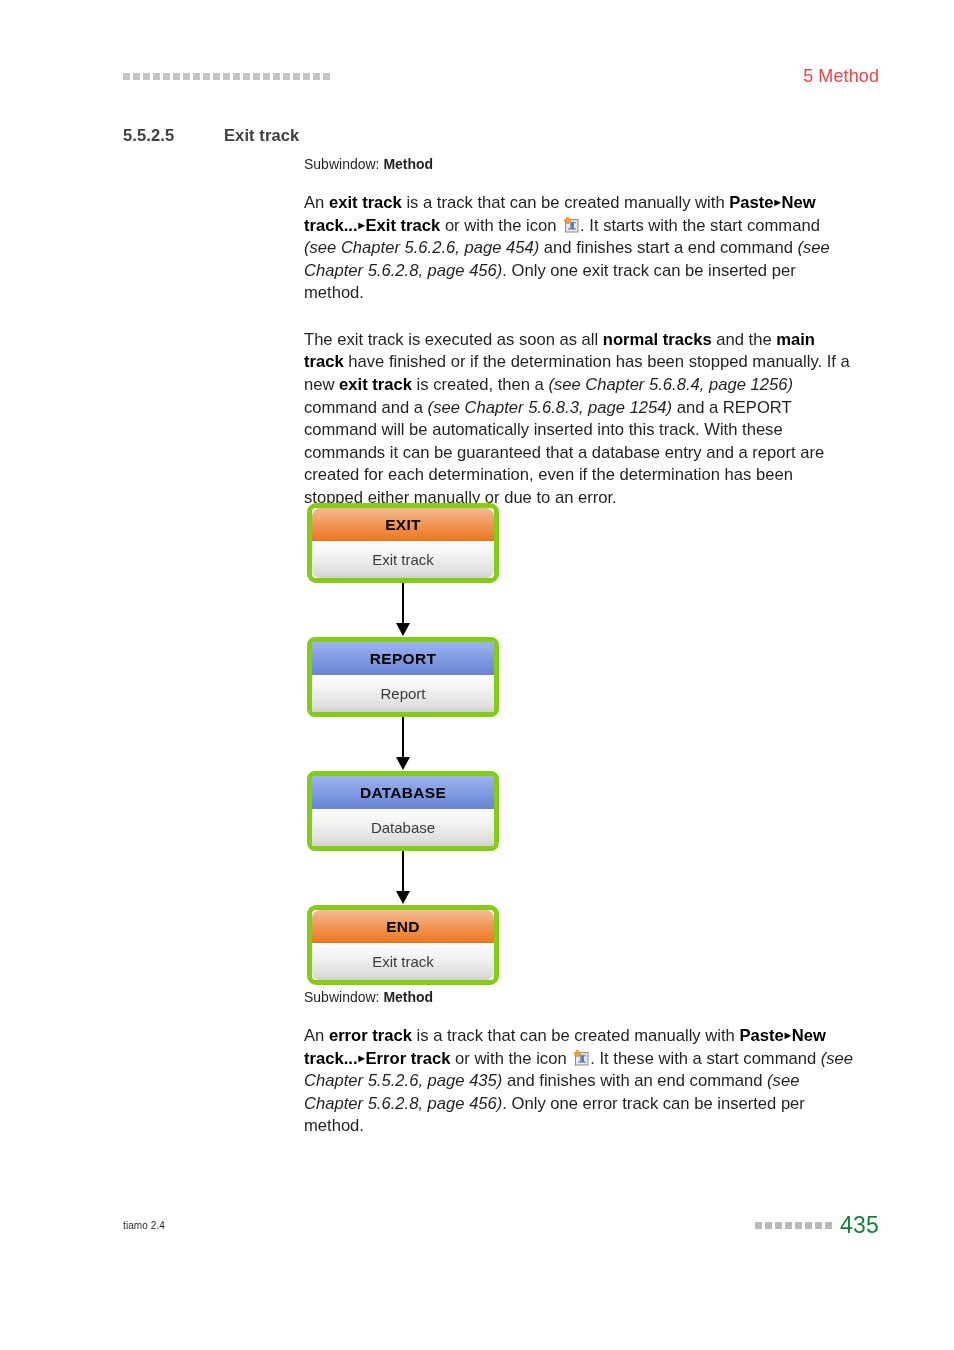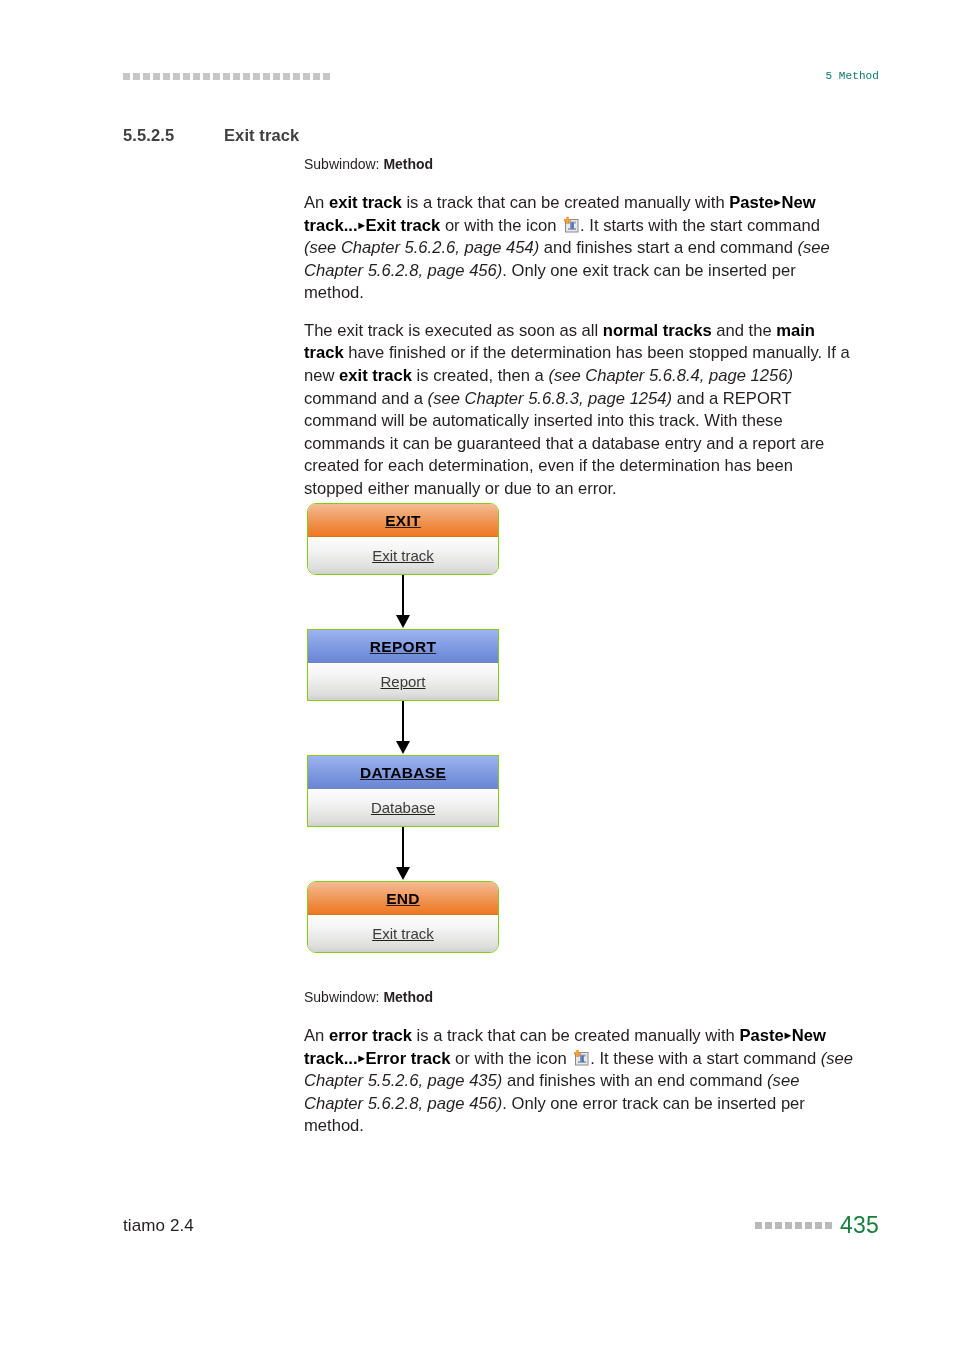--- a/index.html
+++ b/index.html
@@ -39,25 +39,24 @@
     gap: 3px;
     align-items: center;
   }
   .blockrule i {
     display: block;
     width: 7px;
     height: 7px;
     background: #c6c6c6;
   }
   .runhead-title {
-    font-size: 11px;
-    color: #0f766e;
+    font-size: 18px;
+    color: #ef4444;
     letter-spacing: .1px;
     white-space: nowrap;
-    font-family: Liberation Mono, monospace;
   }
 
   
   .section-head {
     position: absolute;
     left: 123px;
     width: 760px;
     display: flex;
     font-weight: bold;
     font-size: 16.5px;
@@ -80,21 +79,21 @@
   }
   .subwindow b { font-weight: bold; }
 
   p.body {
     margin: 0;
     font-size: 16.6px;
     line-height: 22.6px;
     color: #231f20;
     text-align: left;
   }
-  p.body + p.body { margin-top: 15px; }
+  p.body + p.body { margin-top: 24px; }
   p.body b { font-weight: bold; color: #000; }
   p.body i { }
 
   .tri {
     font-size: 12px;
     vertical-align: 1.5px;
     padding: 0 1px;
   }
 
   
@@ -110,28 +109,27 @@
 
   
   .flow {
     position: absolute;
     left: 307px;
     top: 503px;
     width: 194px;
   }
   .node {
     width: 192px;
-    border: 1px solid #84cc16;
+    border: 5px solid #84cc16;
     box-sizing: border-box;
     background: #fff;
     position: relative;
-    text-decoration: underline;
   }
   .node.round  { border-radius: 9px; }
-  .node.square { border-radius: 0; }
+  .node.square { border-radius: 8px; }
 
   .node .hdr {
     height: 33px;
     line-height: 33px;
     text-align: center;
     font-weight: bold;
     font-size: 15.5px;
     color: #000;
     letter-spacing: .3px;
     box-sizing: border-box;
@@ -184,21 +182,21 @@
   .footer {
     position: absolute;
     left: 123px;
     top: 1212px;
     width: 756px;
     display: flex;
     align-items: center;
     justify-content: space-between;
   }
   .footer-left {
-    font-size: 17px;
+    font-size: 10px;
     color: #231f20;
     letter-spacing: .1px;
   }
   .footer-right {
     display: flex;
     align-items: center;
     gap: 8px;
   }
   .footer-right .blockrule i { background: #b9b9b9; }
   .pageno {

